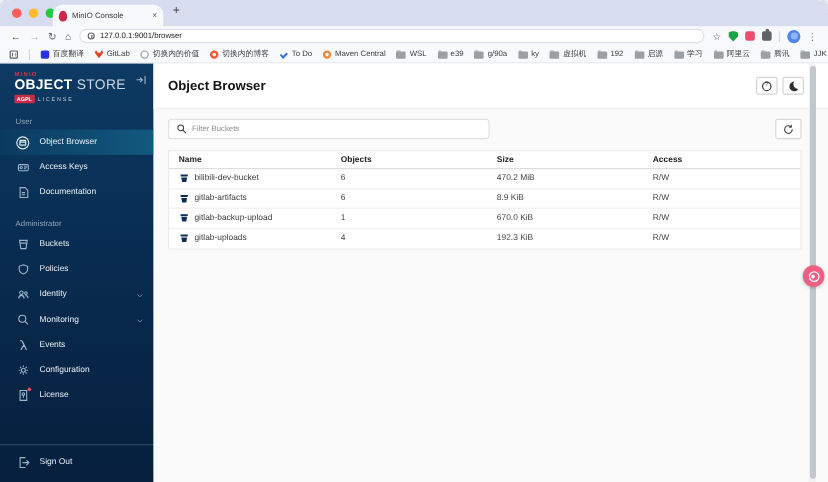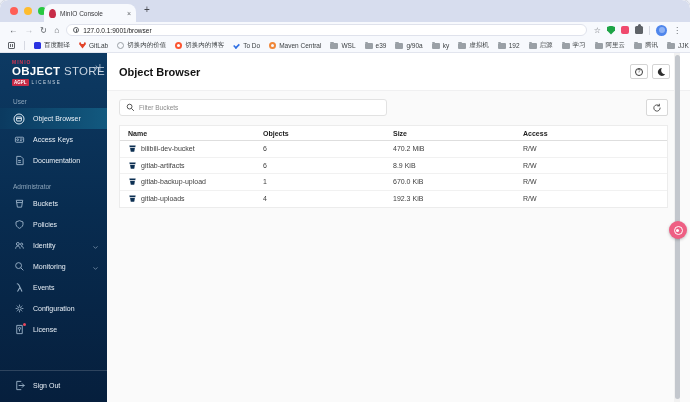--- a/index.html
+++ b/index.html
@@ -54,21 +54,21 @@
   .ic-csdn::after{ content:""; position:absolute; inset:2px; border-radius:50%; background:#fff; }
   .ic-todo { width:7px; height:5px; border-left:2px solid #2f6fe4; border-bottom:2px solid #2f6fe4; transform:rotate(-45deg) scale(.8); }
   .ic-maven { border:2px solid #f0883a; border-radius:50%; width:7px; height:7px; }
   .ic-folder { width:8px; height:5.5px; background:#9aa0a6; border-radius:1px; position:relative; margin-top:2px;}
   .ic-folder::before { content:""; position:absolute; top:-1.5px; left:0; width:3.5px; height:1.5px; background:#9aa0a6; border-radius:1px 1px 0 0; }
   .bm-enddiv { width:1px; height:9px; background:#d6d9e2; flex:none;}
 
   
   .app { position:absolute; top:53px; left:0; right:0; bottom:0; display:flex; }
 
-  .sidebar { width:107px; flex:none; background:linear-gradient(180deg,#0d3a63 0%,#082c50 45%,#061f3d 100%);
+  .sidebar { width:128px; flex:none; background:linear-gradient(180deg,#0d3a63 0%,#082c50 45%,#061f3d 100%);
              position:relative; color:#e8eff6; }
   .collapse { position:absolute; top:5px; right:6px; opacity:.8; }
   .brand { padding:6px 0 0 12px; }
   .brand-mini { font-size:5px; font-weight:bold; letter-spacing:1px; color:#d03450; }
   .brand-word { font-size:11.5px; letter-spacing:.3px; line-height:1.15; color:#fff; }
   .brand-word b { font-weight:800; }
   .brand-word span { font-weight:300; color:#c9d5e2; }
   .brand-lic { display:flex; align-items:center; gap:3px; margin-top:1px; }
   .agpl { background:#c72c48; color:#fff; font-size:4.5px; font-weight:bold; padding:1px 2px; border-radius:1px; }
   .lic { font-size:4.5px; letter-spacing:1.5px; color:#cdd9e5; }

